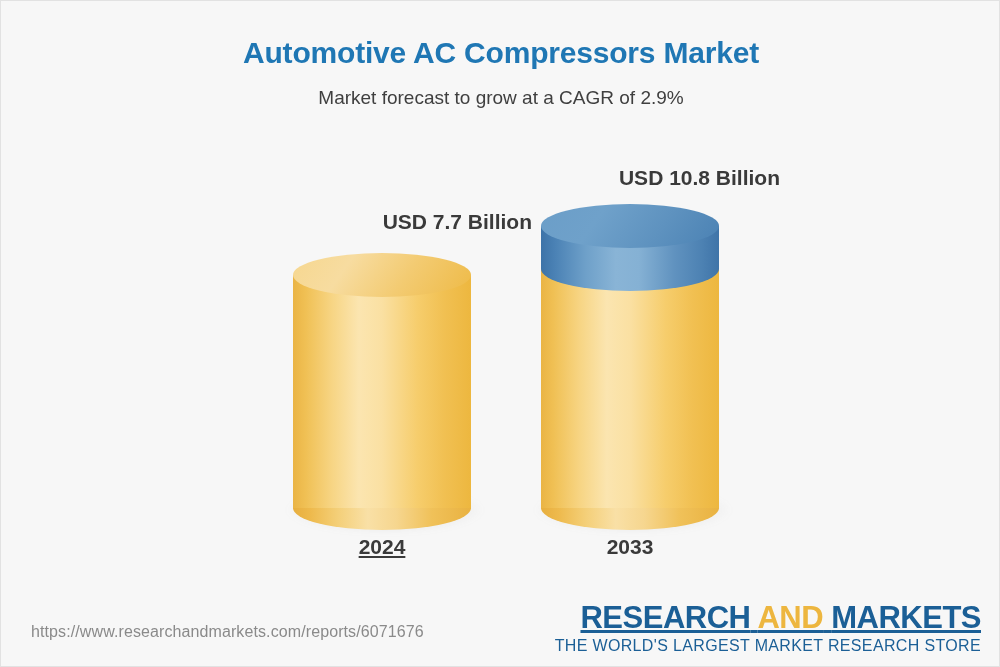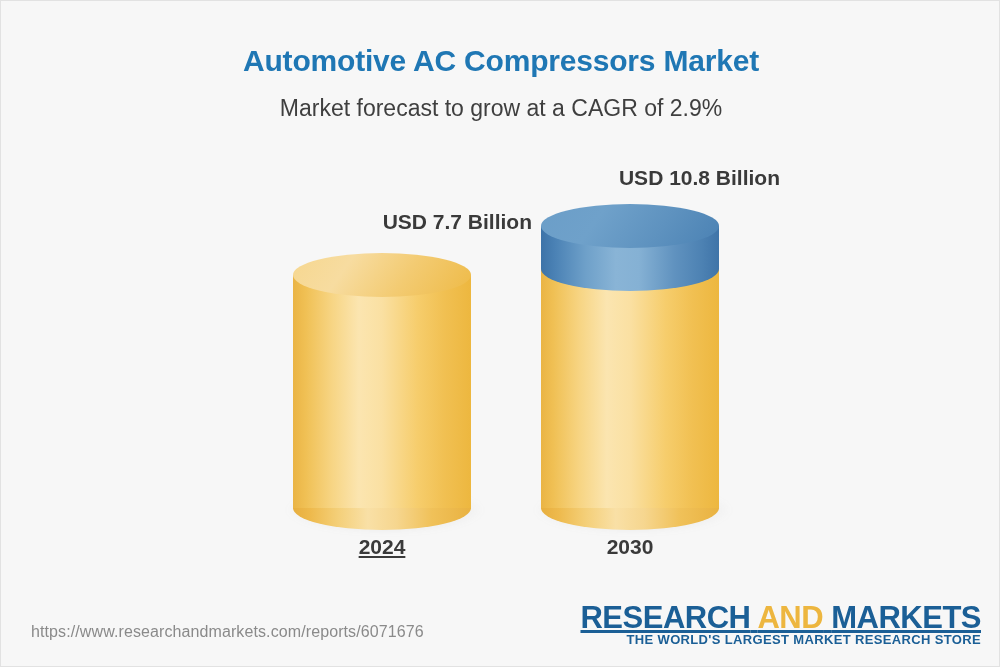--- a/index.html
+++ b/index.html
@@ -30,25 +30,25 @@
     width: 1000px;
     text-align: center;
   }
 
   .chart-title {
     font-size: 30px;
     font-weight: bold;
     color: #1f77b4;
     letter-spacing: -0.2px;
     line-height: 1.2;
-    margin: 12px;
+    margin: 4px;
   }
 
   .chart-subtitle {
-    font-size: 23px;
+    font-size: 19px;
     font-weight: normal;
     color: #3f3f3f;
     margin: 16px 0 0 0;
     line-height: 1.2;
   }
 
   
   .plot {
     position: absolute;
     left: 0;
@@ -193,22 +193,23 @@
     color: #1b5f96;
     white-space: nowrap;
     text-decoration: underline;
   }
 
   .logo-word-and {
     color: #edb63f;
   }
 
   .logo-tagline {
-    font-size: 13px;
-    font-weight: bold;
+    margin-top: 5px;
+    font-size: 16px;
+    font-weight: normal;
     letter-spacing: 0.35px;
     color: #1b5f96;
     line-height: 1;
     white-space: nowrap;
   }
 </style>
 </head>
 <body>
 
 <div id="canvas">
@@ -253,21 +254,21 @@
         <div class="cyl-side blue" style="top:22px; height:43px;"></div>
 
         <div class="cyl-bottom blue" style="top:43px; height:44px;
                     background:linear-gradient(to right,
                       #3d73a8 0%, #4b82b5 8%, #6ea0c9 25%, #89b4d6 42%,
                       #85b1d4 55%, #6092bf 75%, #4d82b3 90%, #3f74a8 100%);"></div>
 
         <div class="cyl-cap blue" style="top:0px; height:44px;"></div>
       </div>
 
-      <div class="cyl-cat-label" style="left:-61px; top:534px;">2030</div>
+      <div class="cyl-cat-label" style="left:-61px; top:534px;">2033</div>
     </div>
 
   </div>
 
   <a class="footer-url" href="#" style="text-decoration:none;">https://www.researchandmarkets.com/reports/6071676</a>
 
   <div class="logo">
     <div class="logo-wordmark">
       <span>RESEARCH</span><span> </span><span class="logo-word-and">AND</span><span> </span><span>MARKETS</span>
     </div>

